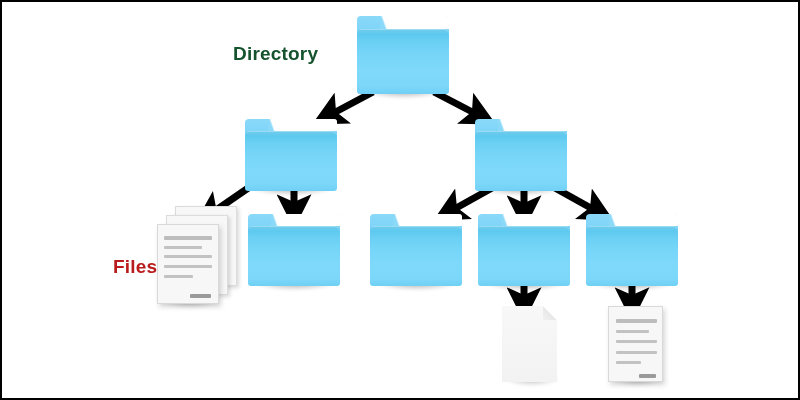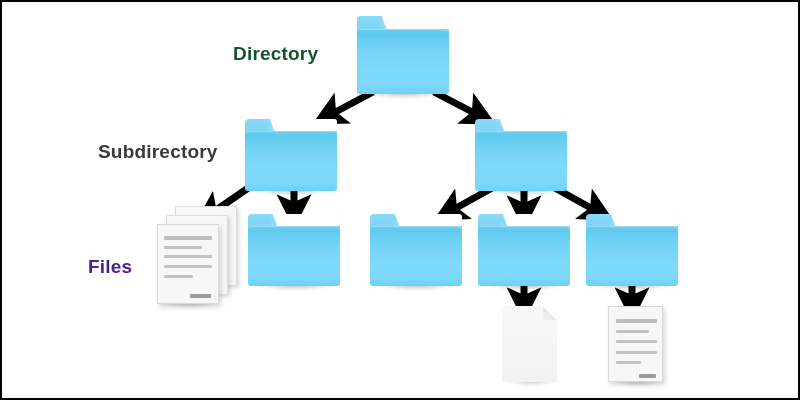--- a/index.html
+++ b/index.html
@@ -261,17 +261,16 @@
           <div class="d-line " style="left: 6.6px; top: 33.44px; width: 41.8px; height: 3px;"></div>
           <div class="d-line " style="left: 6.6px; top: 44.08px; width: 41.8px; height: 3px;"></div>
           <div class="d-line " style="left: 6.6px; top: 53.96px; width: 25.3px; height: 3px;"></div>
           <div class="d-line dark" style="left: 29.7px; top: 66.88px; width: 17.6px; height: 4px;"></div>
         </div>
       </div>
     </div>
 
   <div class="layer" id="label-layer">
       <div class="row-label" style="left: 231px; top: 41px; color: #14532d;">Directory</div>
-      <div class="row-label" style="left: 96px; top: 139px; color: rgb(58, 58, 58);">Subdirectory</div>
-      <div class="row-label" style="left: 86px; top: 254px; color: #4c1d95;">Files</div>
+      <div class="row-label" style="left: 111px; top: 254px; color: #b91c1c;">Files</div>
     </div>
 
 </div>
 
 </body></html>

